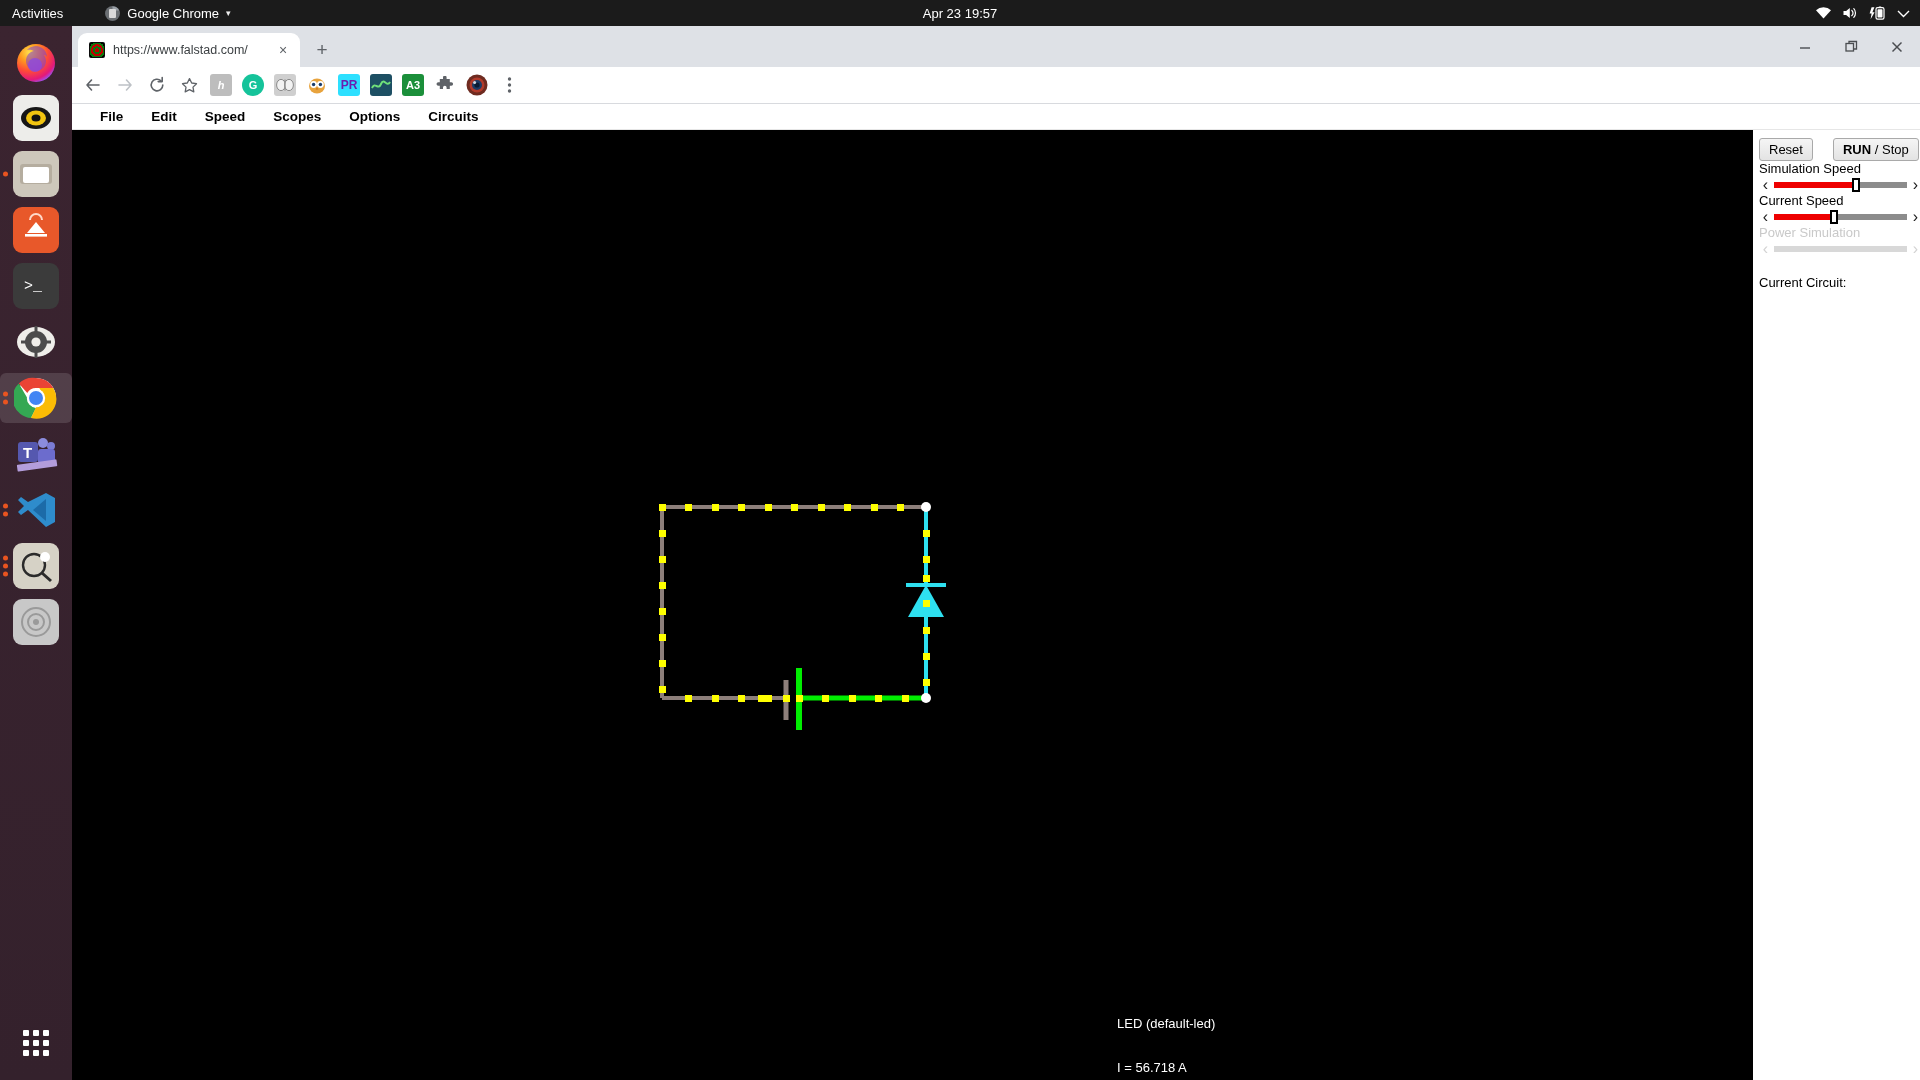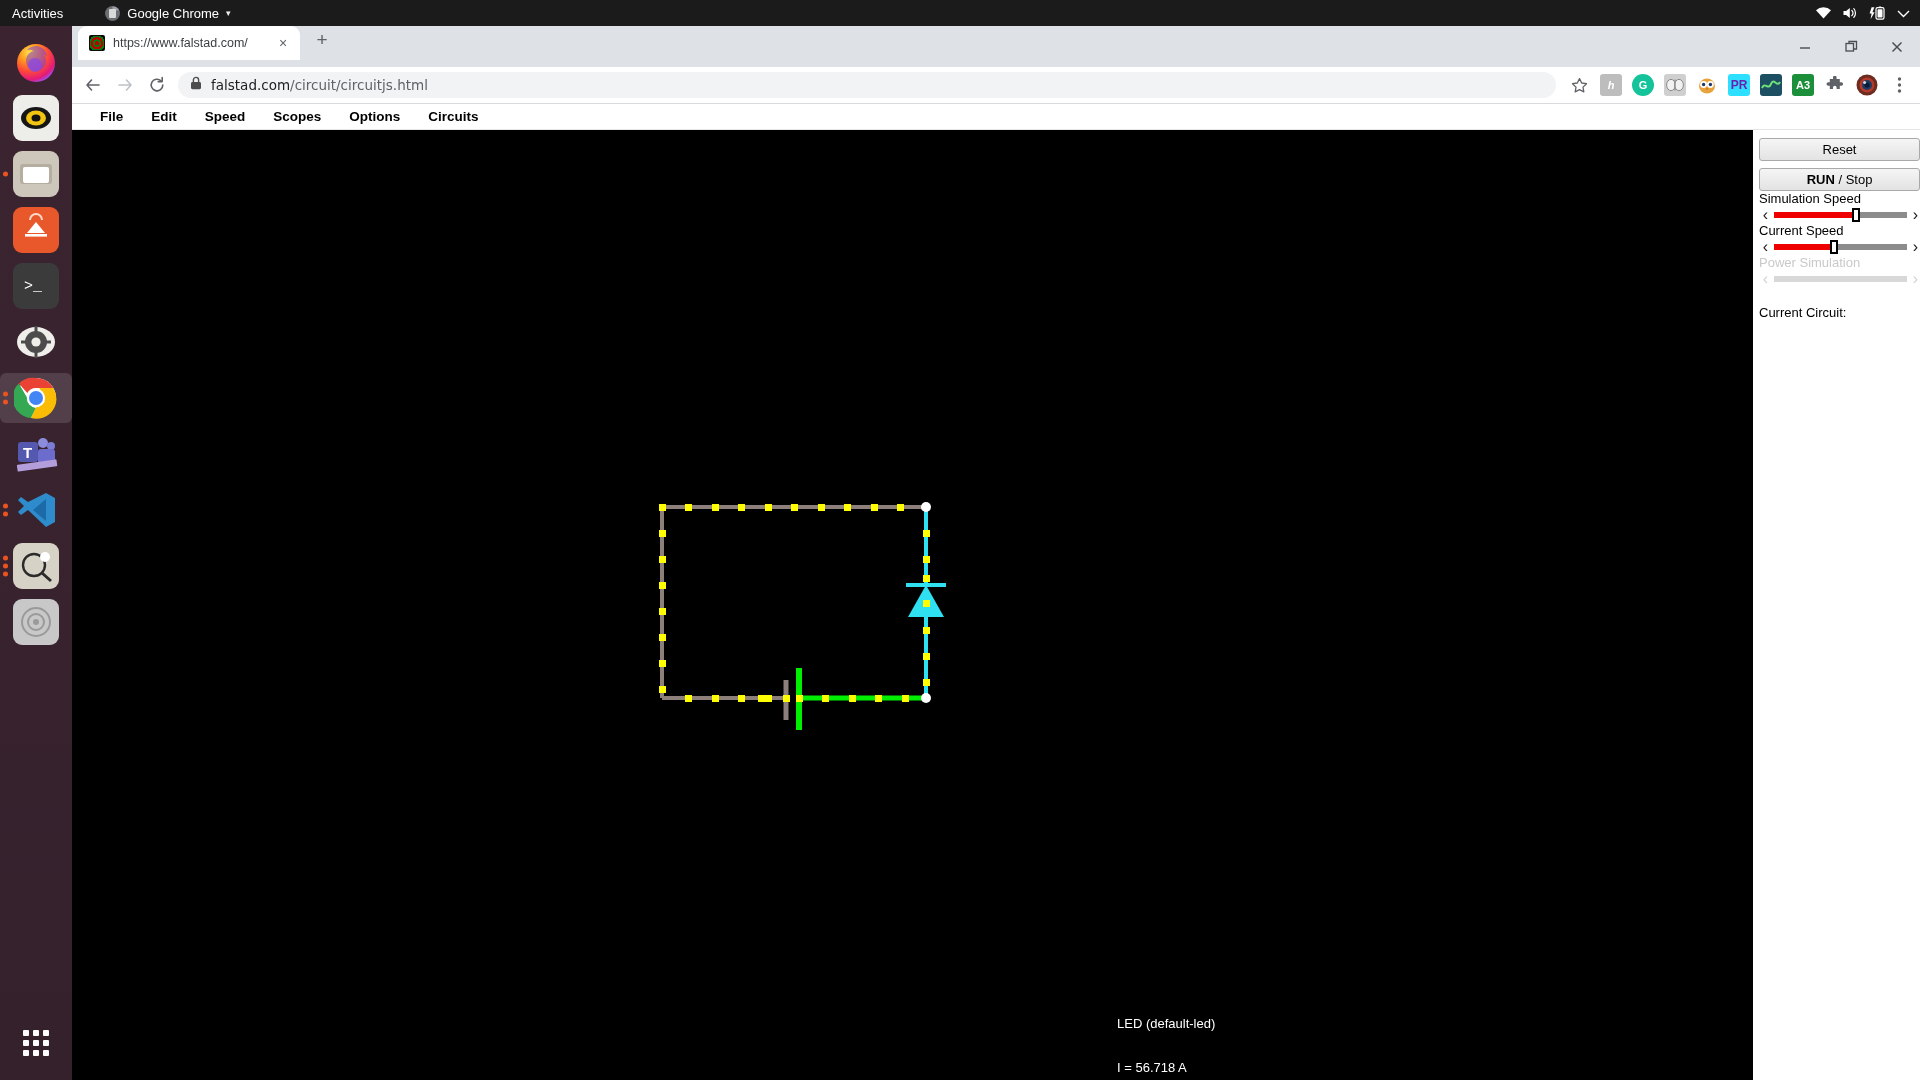--- a/index.html
+++ b/index.html
@@ -78,21 +78,21 @@
 
   
   #chrome-window {
     position: absolute; top: 26px; left: 72px;
     width: 1848px; height: 1054px;
     background: #ffffff;
   }
   
   #tabstrip {
     height: 41px; background: #dee1e6;
-    position: relative; display: flex; align-items: flex-start;
+    position: relative; display: flex; align-items: flex-end;
   }
   .tab {
     margin-left: 6px;
     height: 34px; width: 222px;
     background: #fff; border-radius: 9px 9px 0 0;
     display: flex; align-items: center; gap: 8px;
     padding: 0 8px 0 11px;
     position: relative;
   }
   .tab-favicon {
@@ -168,21 +168,21 @@
   }
   #workarea { flex: 1; display: flex; position: relative; }
   #canvas {
     flex: 1; background: #000000; position: relative; overflow: hidden;
   }
   #sidebar {
     width: 167px; background: #ffffff;
     padding: 8px 0 0 6px;
     font-size: 13px; color: #000;
   }
-  .side-row { display:flex; gap:7px;flex-direction:column; }
+  .side-row { display:flex; gap:20px; }
   .btn {
     font-size: 13px; font-family: "Liberation Sans", sans-serif;
     background: linear-gradient(180deg,#f5f5f5,#e3e3e3);
     border: 1px solid #a9a9a9; border-radius: 3px;
     padding: 3px 9px; color: #000;
   }
   .btn b { font-weight: bold; margin-top: 12px; }
   .slider-label { font-size: 13px; color:#000; }
   .slider-label.disabled { color: #c9c9c9; }
   .slider-wrap {
@@ -220,20 +220,21 @@
     <span class="gb-app-icon">
       <svg width="15" height="15" viewBox="0 0 15 15" style="position:absolute;left:0;top:0">
         <circle cx="7.5" cy="7.5" r="7" fill="#6b6f73"></circle>
         <circle cx="7.5" cy="7.5" r="3" fill="#e8eaed"></circle>
         <path d="M7.5 4.5 H14.2 A7 7 0 0 0 7.5 .6 Z" fill="#9aa0a6"></path>
       </svg>
     </span>
     <span>Google Chrome</span>
     <span class="gb-caret">▾</span>
   </div>
+  <div class="gb-clock">Apr 23  19:57</div>
   <div class="gb-tray">
     <span>
       <svg width="17" height="14" viewBox="0 0 17 14">
           <path d="M1 4.2 A11 11 0 0 1 16 4.2 L8.5 12.6 Z" fill="#ffffff"></path>
         </svg>
     </span>
     <span>
       <svg width="17" height="14" viewBox="0 0 17 14">
         <path d="M1.5 5h2.6L7.8 2v10L4.1 9H1.5Z" fill="#fff"></path>
         <path d="M9.8 4.3a4 4 0 0 1 0 5.4" stroke="#fff" stroke-width="1.2" fill="none" stroke-linecap="round"></path>
@@ -461,29 +462,20 @@
           <path d="M3 9h12M10.5 4 15 9l-4.5 5" stroke="#bdc1c6" stroke-width="1.6" fill="none" stroke-linecap="round" stroke-linejoin="round"></path>
         </svg>
     </div>
     <div class="tb-btn">
       <svg width="18" height="18" viewBox="0 0 18 18">
         <path d="M14.8 9a5.8 5.8 0 1 1-1.8-4.2" stroke="#5f6368" stroke-width="1.6" fill="none" stroke-linecap="round"></path>
         <path d="M14.2 1.6v4h-4" stroke="#5f6368" stroke-width="1.6" fill="none" stroke-linecap="round" stroke-linejoin="round"></path>
       </svg>
     </div>
 
-    <div id="omnibox">
-      <span>
-        <svg width="12" height="14" viewBox="0 0 12 14">
-          <rect x="1" y="6" width="10" height="7.2" rx="1.4" fill="#4d4d4d"></rect>
-          <path d="M3.4 6V4a2.6 2.6 0 0 1 5.2 0v2" fill="none" stroke="#4d4d4d" stroke-width="1.4"></path>
-        </svg>
-      </span>
-      <span class="url"><span>falstad.com</span><span class="dim">/circuit/circuitjs.html</span></span>
-    </div>
 
     <div class="tb-btn">
       <svg width="17" height="17" viewBox="0 0 17 17">
         <path d="M8.5 1.6 10.7 6l4.8.7-3.5 3.4.8 4.8-4.3-2.3-4.3 2.3.8-4.8L1.5 6.7 6.3 6Z" fill="none" stroke="#5f6368" stroke-width="1.3" stroke-linejoin="round"></path>
       </svg>
     </div>
 
     <span class="ext-icon" style="background:#bdbdbd;color:#fff;font-style:italic;">h</span>
     <span class="ext-icon" style="background:#15c39a;color:#fff;border-radius:50%;">G</span>
     <span class="ext-icon" style="background:#cfcfcf;">

